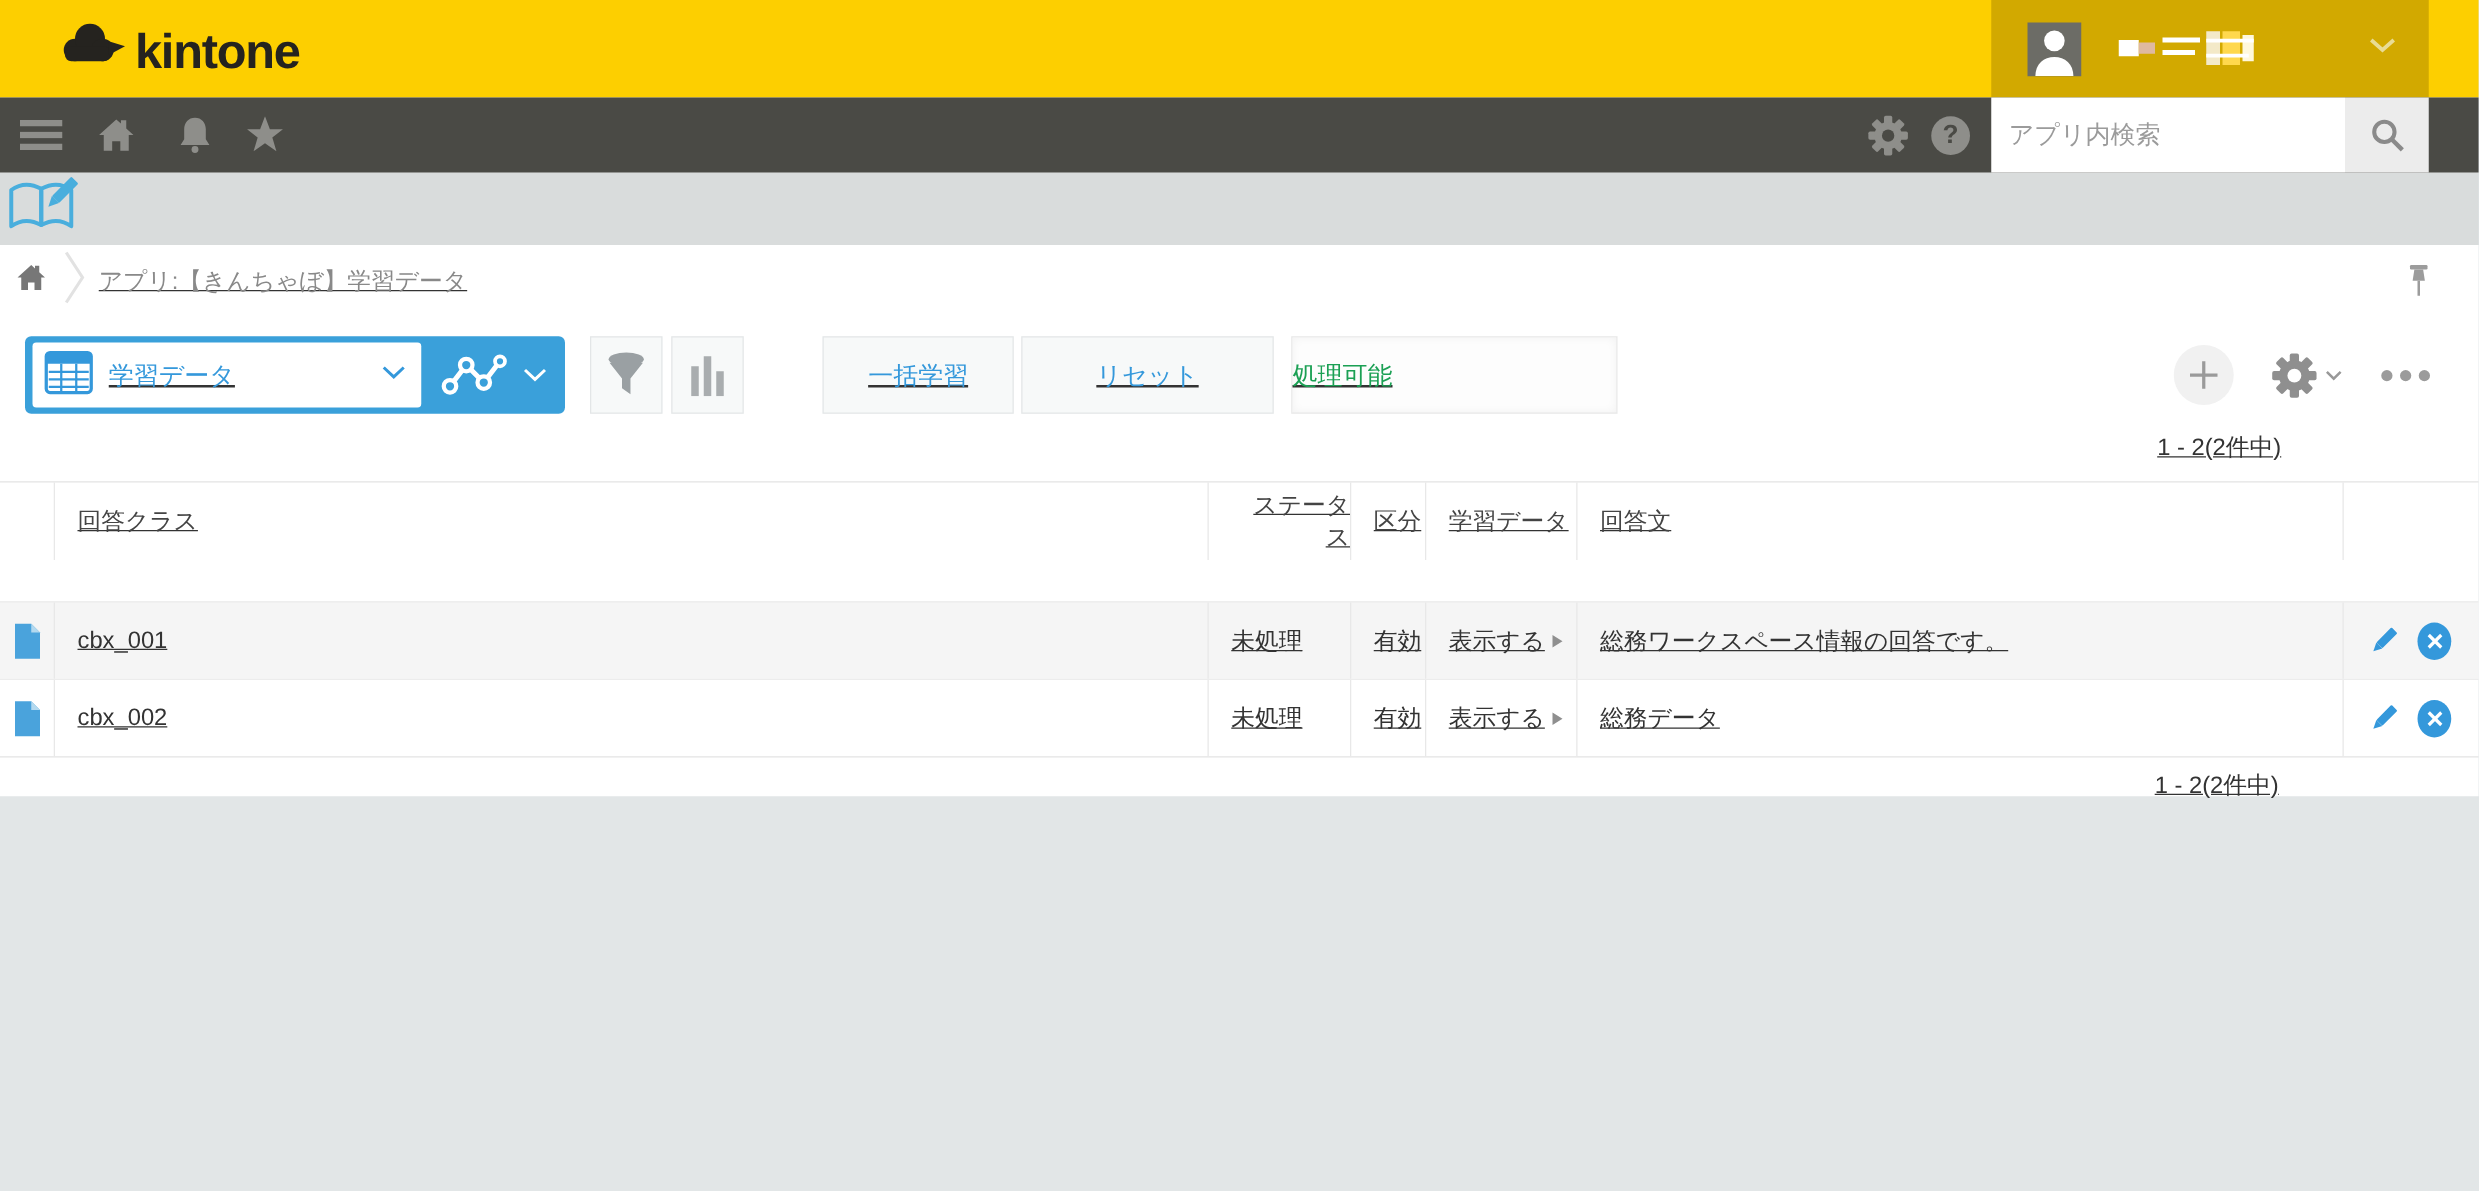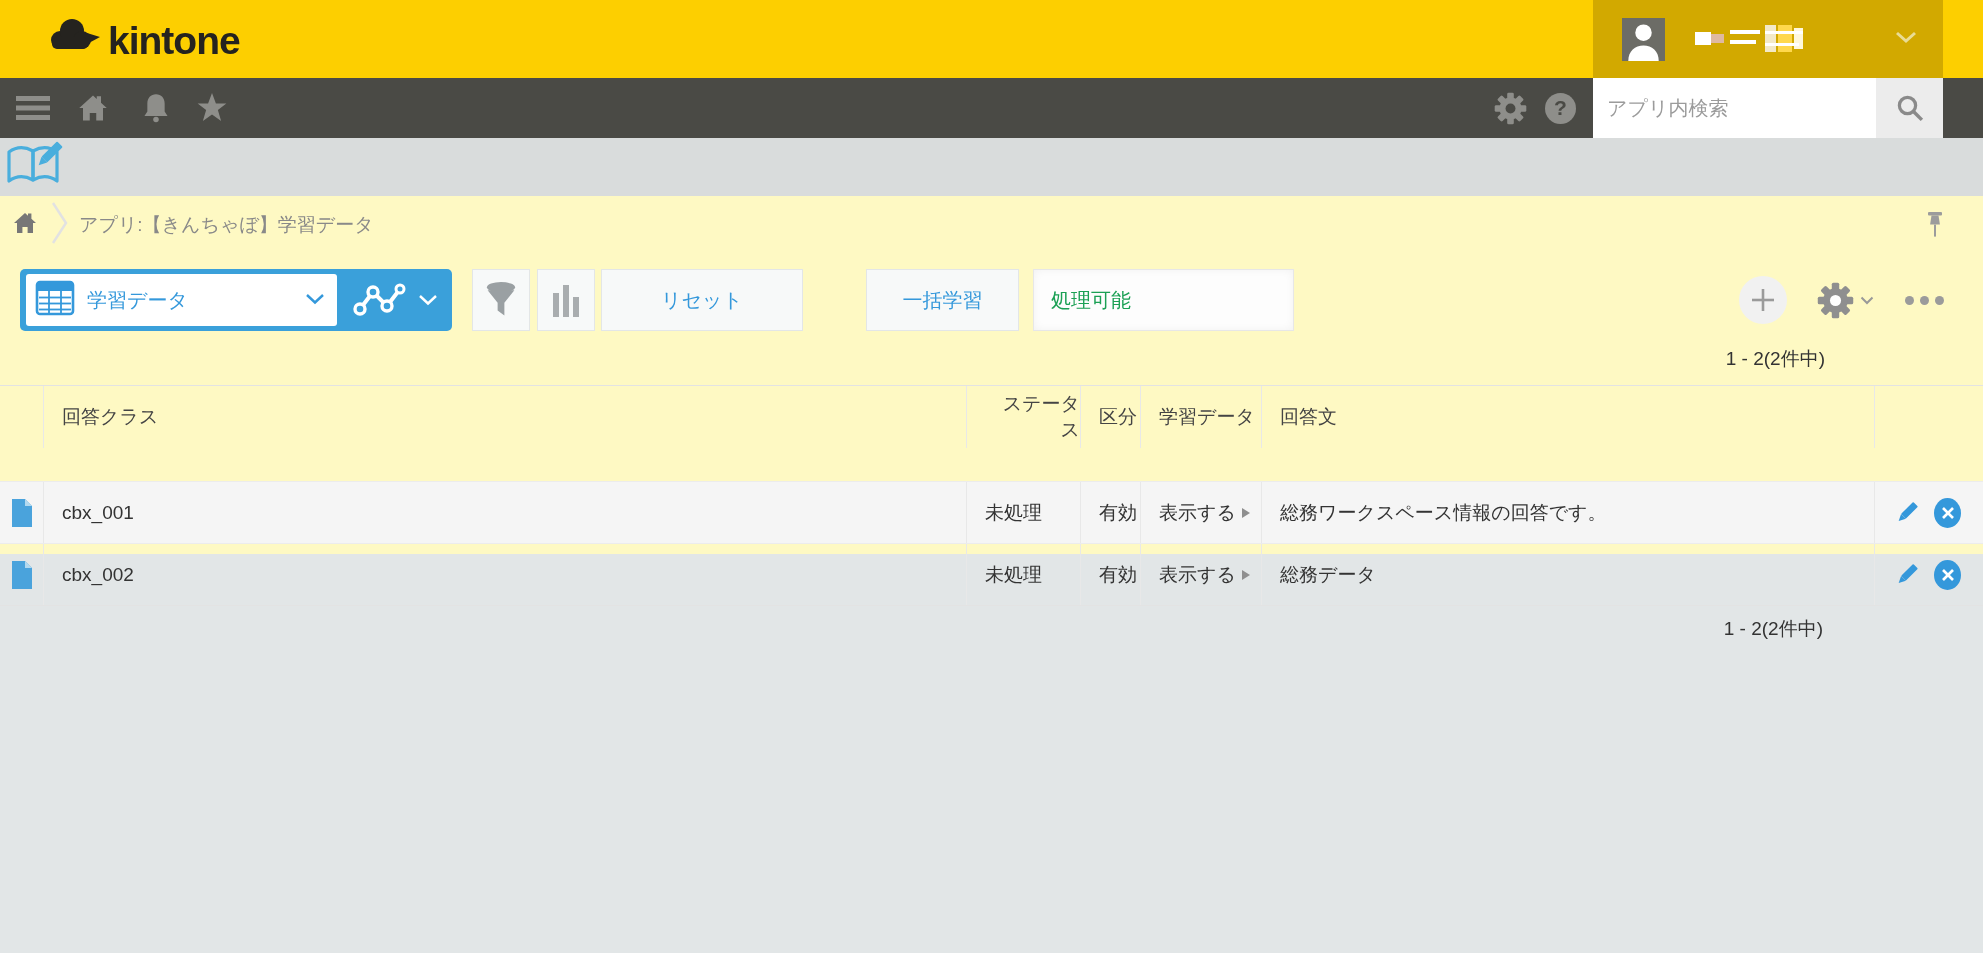--- a/index.html
+++ b/index.html
@@ -3,21 +3,21 @@
 <meta charset="utf-8">
 <style>
   * { margin:0; padding:0; box-sizing:border-box; }
   html,body { width:1983px; height:953px; }
   body {
     font-family:"Liberation Sans","DejaVu Sans",sans-serif;
     background:#e2e6e7;
     overflow:hidden;
     color:#333;
   }
-  .page { position:relative; width:1983px; height:953px; }
+  .page { position:relative; width:1983px; height:953px;text-decoration:underline; }
 
   
   .topbar { position:relative; height:78px; background:#fdcf00; }
   .logo { position:absolute; left:47px; top:16px; display:flex; align-items:center; cursor:pointer; }
   .logo-text { font-size:39px; font-weight:bold; color:#25231f; letter-spacing:-1px; margin-left:5px; }
   .user-area { position:absolute; right:40px; top:0; width:350px; height:78px; background:#d2a900; display:flex; align-items:center; cursor:pointer; }
   .avatar { width:43px; height:43px; background:#6c6c66; margin-left:29px; display:flex; align-items:flex-end; justify-content:center; overflow:hidden; }
   .redacted { position:relative; width:130px; height:44px; margin-left:30px; }
   .redacted span { position:absolute; }
   .r1 { left:0; top:15px; width:16px; height:13px; background:#ffffff; }
@@ -44,21 +44,21 @@
   .search-input { width:283px; height:60px; border:none; outline:none; background:#fff; font-size:20px; padding:0 14px; font-family:inherit; color:#333; }
   .search-input::placeholder { color:#9b9b9b; }
   .search-btn { width:67px; height:60px; background:#ececec; border:none; display:flex; align-items:center; justify-content:center; cursor:pointer; }
 
   
   .app-header { height:58px; background:#d9dcdc; display:flex; align-items:center; }
   .book-icon { margin-left:6px; }
   .app-title { margin-left:30px; font-size:23px; font-weight:bold; color:#333; }
 
   
-  .content { background:#fef9c3; height:358px; }
+  .content { background:#ffffff; height:441px; }
 
   .breadcrumb { position:relative; height:57px; display:flex; align-items:center; }
   .bc-home { margin-left:13px; cursor:pointer; }
   .bc-sep { margin-left:14px; }
   .bc-text { margin-left:10px; font-size:19px; color:#898989; }
   .bc-pin { position:absolute; right:38px; top:14px; cursor:pointer; }
 
   
   .toolbar { display:flex; align-items:center; height:62px; margin-top:16px; }
   .view-selector { margin-left:20px; width:432px; height:62px; background:#3aa0da; border-radius:5px; display:flex; align-items:center; cursor:pointer; }
@@ -66,21 +66,21 @@
   .vs-label { margin-left:12px; font-size:20px; color:#3498db; flex:1; }
   .vs-caret { margin-right:12px; }
   .vs-chart-area { flex:1; display:flex; align-items:center; justify-content:center; gap:10px; }
   .btn-sq { width:58px; height:62px; background:#f7f9f9; border:1px solid #e3e6e7; display:flex; align-items:center; justify-content:center; cursor:pointer; }
   .b-filter { margin-left:20px; }
   .b-bars { margin-left:7px; }
   .btn-light { height:62px; background:#f7f9f9; border:1px solid #e3e6e7; color:#3498db; font-size:20px; display:flex; align-items:center; justify-content:center; cursor:pointer; font-family:inherit; }
   .b-batch { margin-left:63px; width:153px; }
   .b-reset { margin-left:6px; width:202px; }
   .b-info  { margin-left:7px; width:203px; }
-  .b-process { margin-left:14px; width:261px; background:#fdfdfd; border:1px solid #e7e7e7; box-shadow:inset 0 0 8px rgba(0,0,0,0.05); color:#1ba054; justify-content:flex-start; padding-left:17px; }
+  .b-process { margin-left:14px; width:261px; background:#fdfdfd; border:1px solid #e7e7e7; box-shadow:inset 0 0 8px rgba(0,0,0,0.05); color:#1ba054; justify-content:flex-start; }
   .tb-right { margin-left:auto; display:flex; align-items:center; padding-right:39px; }
   .plus-circle { width:48px; height:48px; border-radius:50%; background:#f1f1f1; display:flex; align-items:center; justify-content:center; cursor:pointer; }
   .gear-group { margin-left:30px; display:flex; align-items:center; gap:6px; cursor:pointer; }
   .dots { margin-left:31px; display:flex; gap:6px; cursor:pointer; }
   .dots i { width:9px; height:9px; border-radius:50%; background:#9b9b9b; }
 
   
   .pagination { text-align:right; font-size:19px; color:#333; }
   .pg-top { padding-right:158px; margin-top:14px; height:28px; line-height:28px; }
   .pg-bottom { padding-right:160px; margin-top:9px; height:28px; line-height:28px; }
@@ -283,22 +283,22 @@
       <div class="btn-sq b-bars">
         <svg width="30" height="34" viewBox="0 0 30 34">
           <g fill="#a9adaf">
             <rect x="2" y="10" width="6" height="24"></rect>
             <rect x="12" y="2" width="6" height="32"></rect>
             <rect x="22" y="14" width="6" height="20"></rect>
           </g>
         </svg>
       </div>
 
+      <button class="btn-light b-batch">一括学習</button>
       <button class="btn-light b-reset">リセット</button>
-      <button class="btn-light b-batch">一括学習</button>
       <button class="btn-light b-process">処理可能</button>
 
       <div class="tb-right">
         <div class="plus-circle">
           <svg width="26" height="26" viewBox="0 0 26 26">
             <line x1="13" y1="2" x2="13" y2="24" stroke="#9a9a9a" stroke-width="2.6"></line>
             <line x1="2" y1="13" x2="24" y2="13" stroke="#9a9a9a" stroke-width="2.6"></line>
           </svg>
         </div>
         <div class="gear-group">

